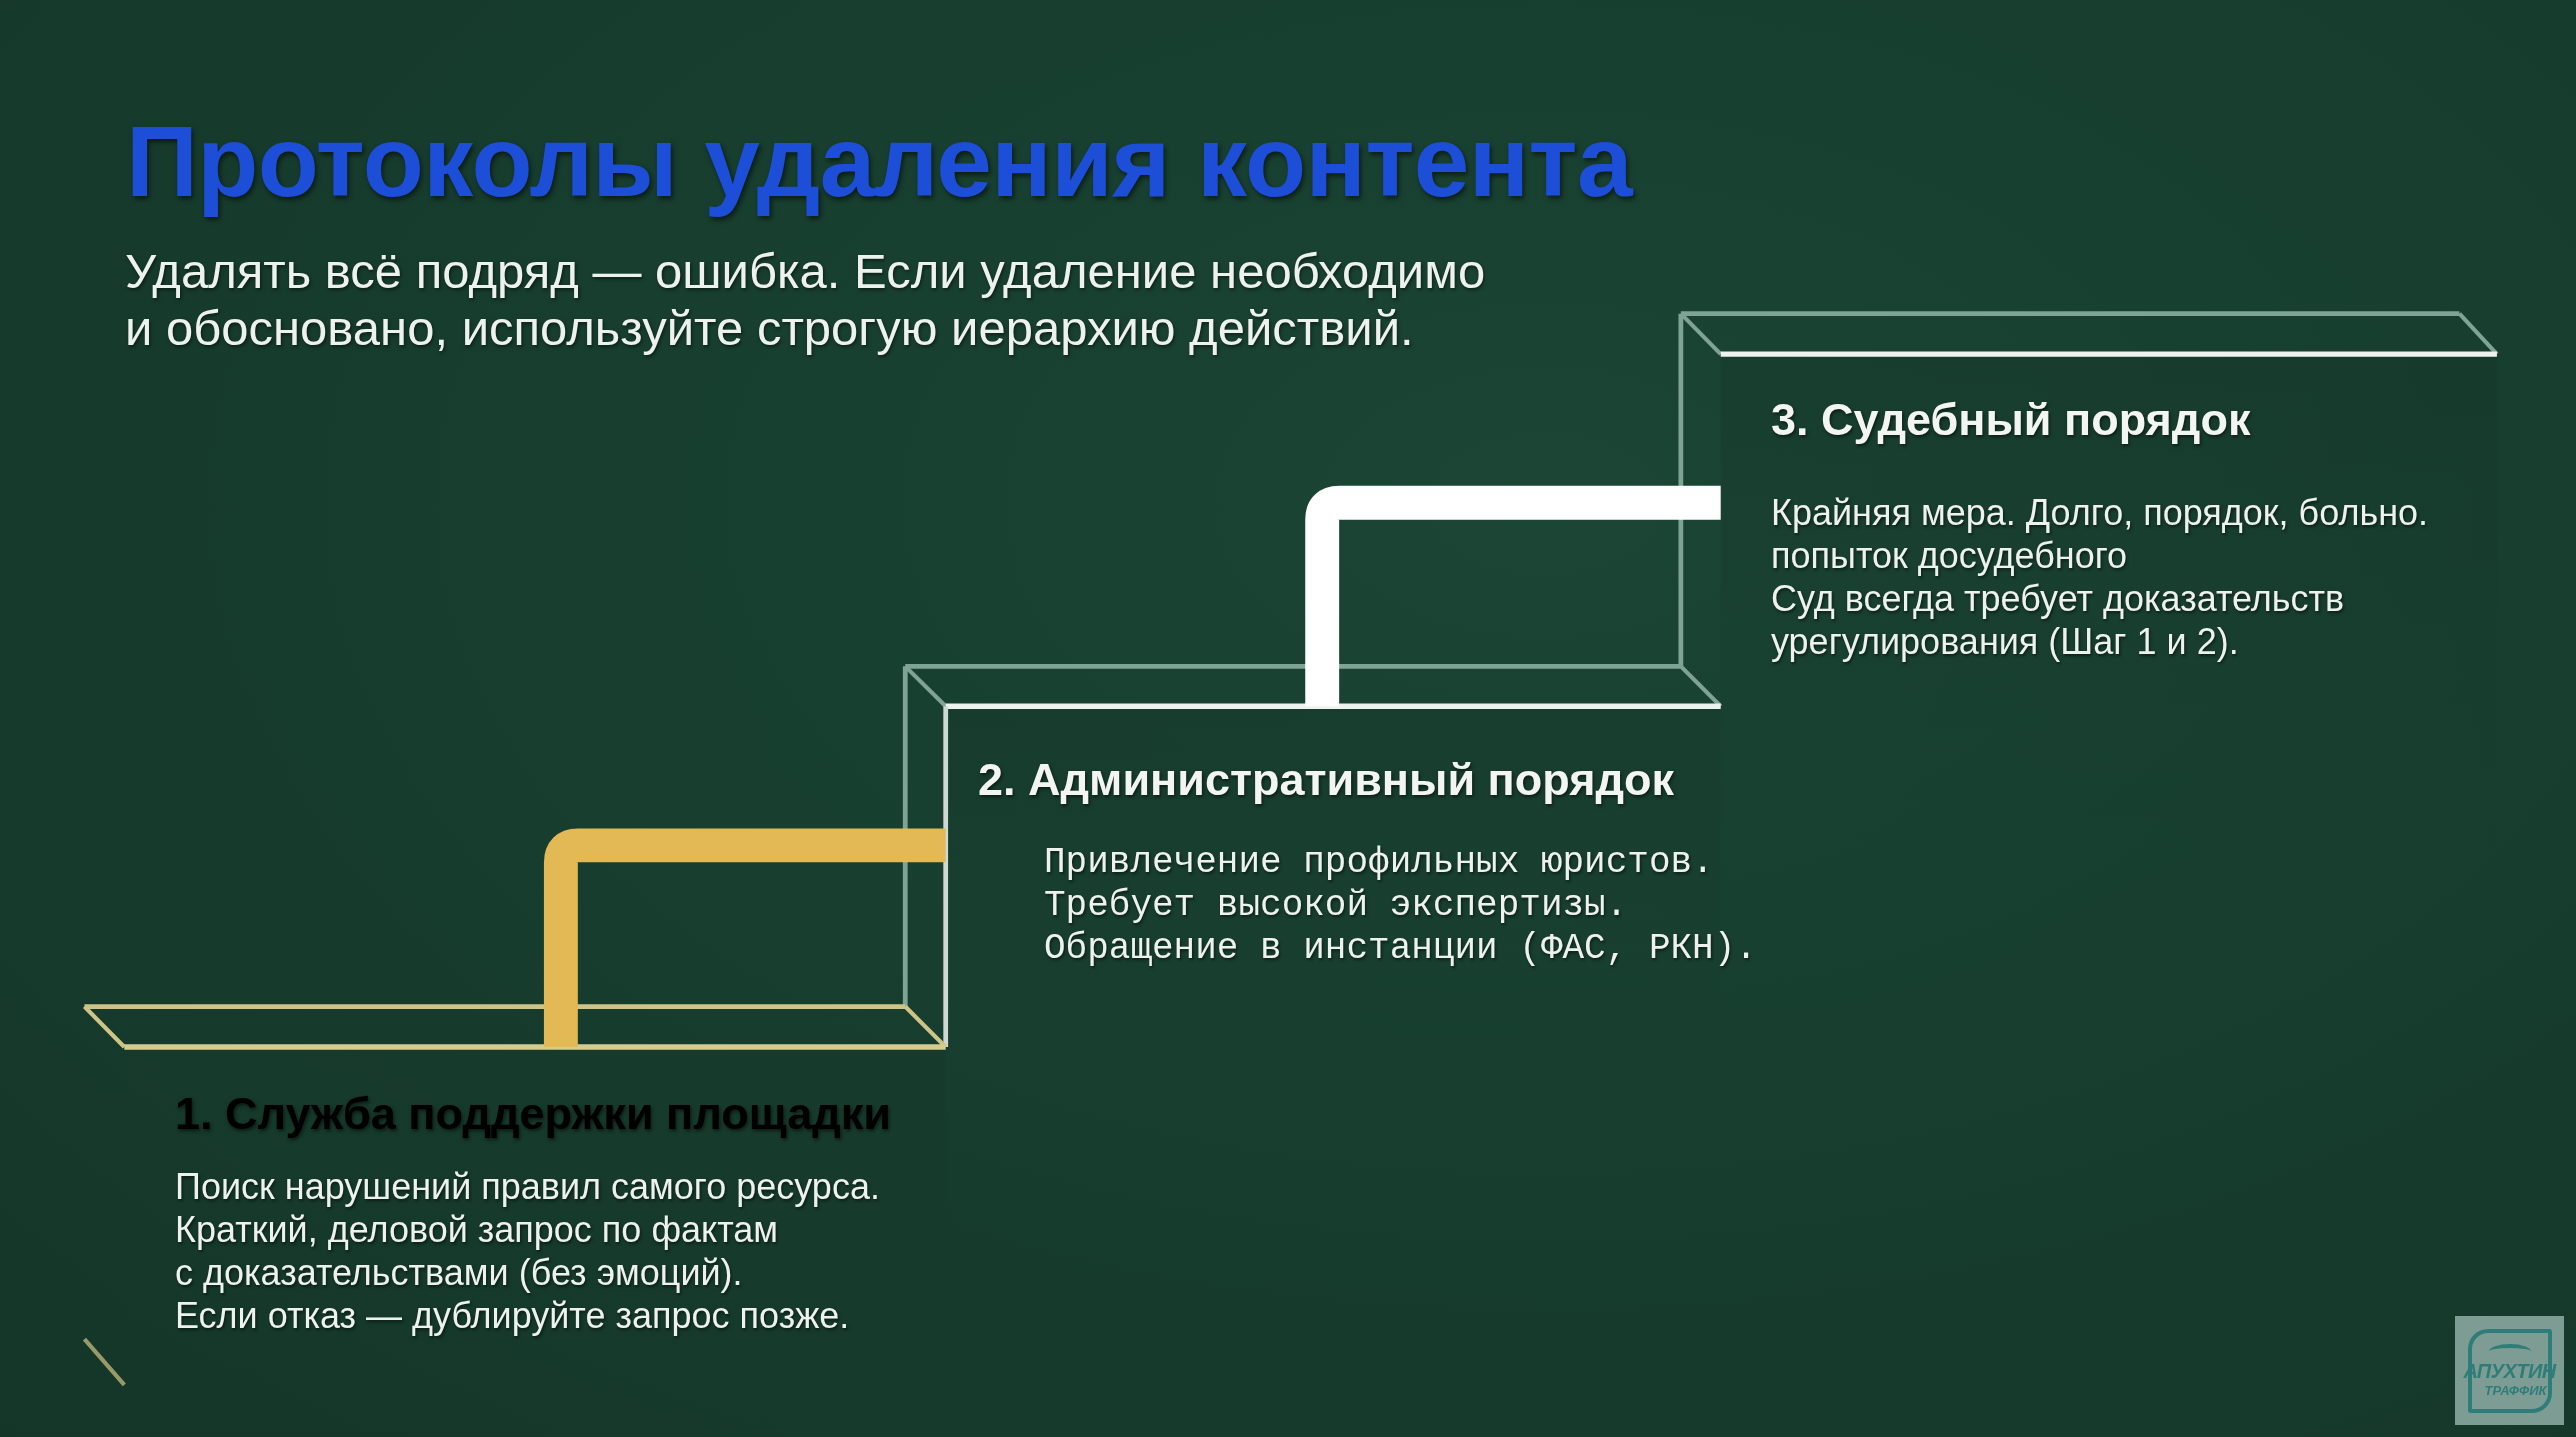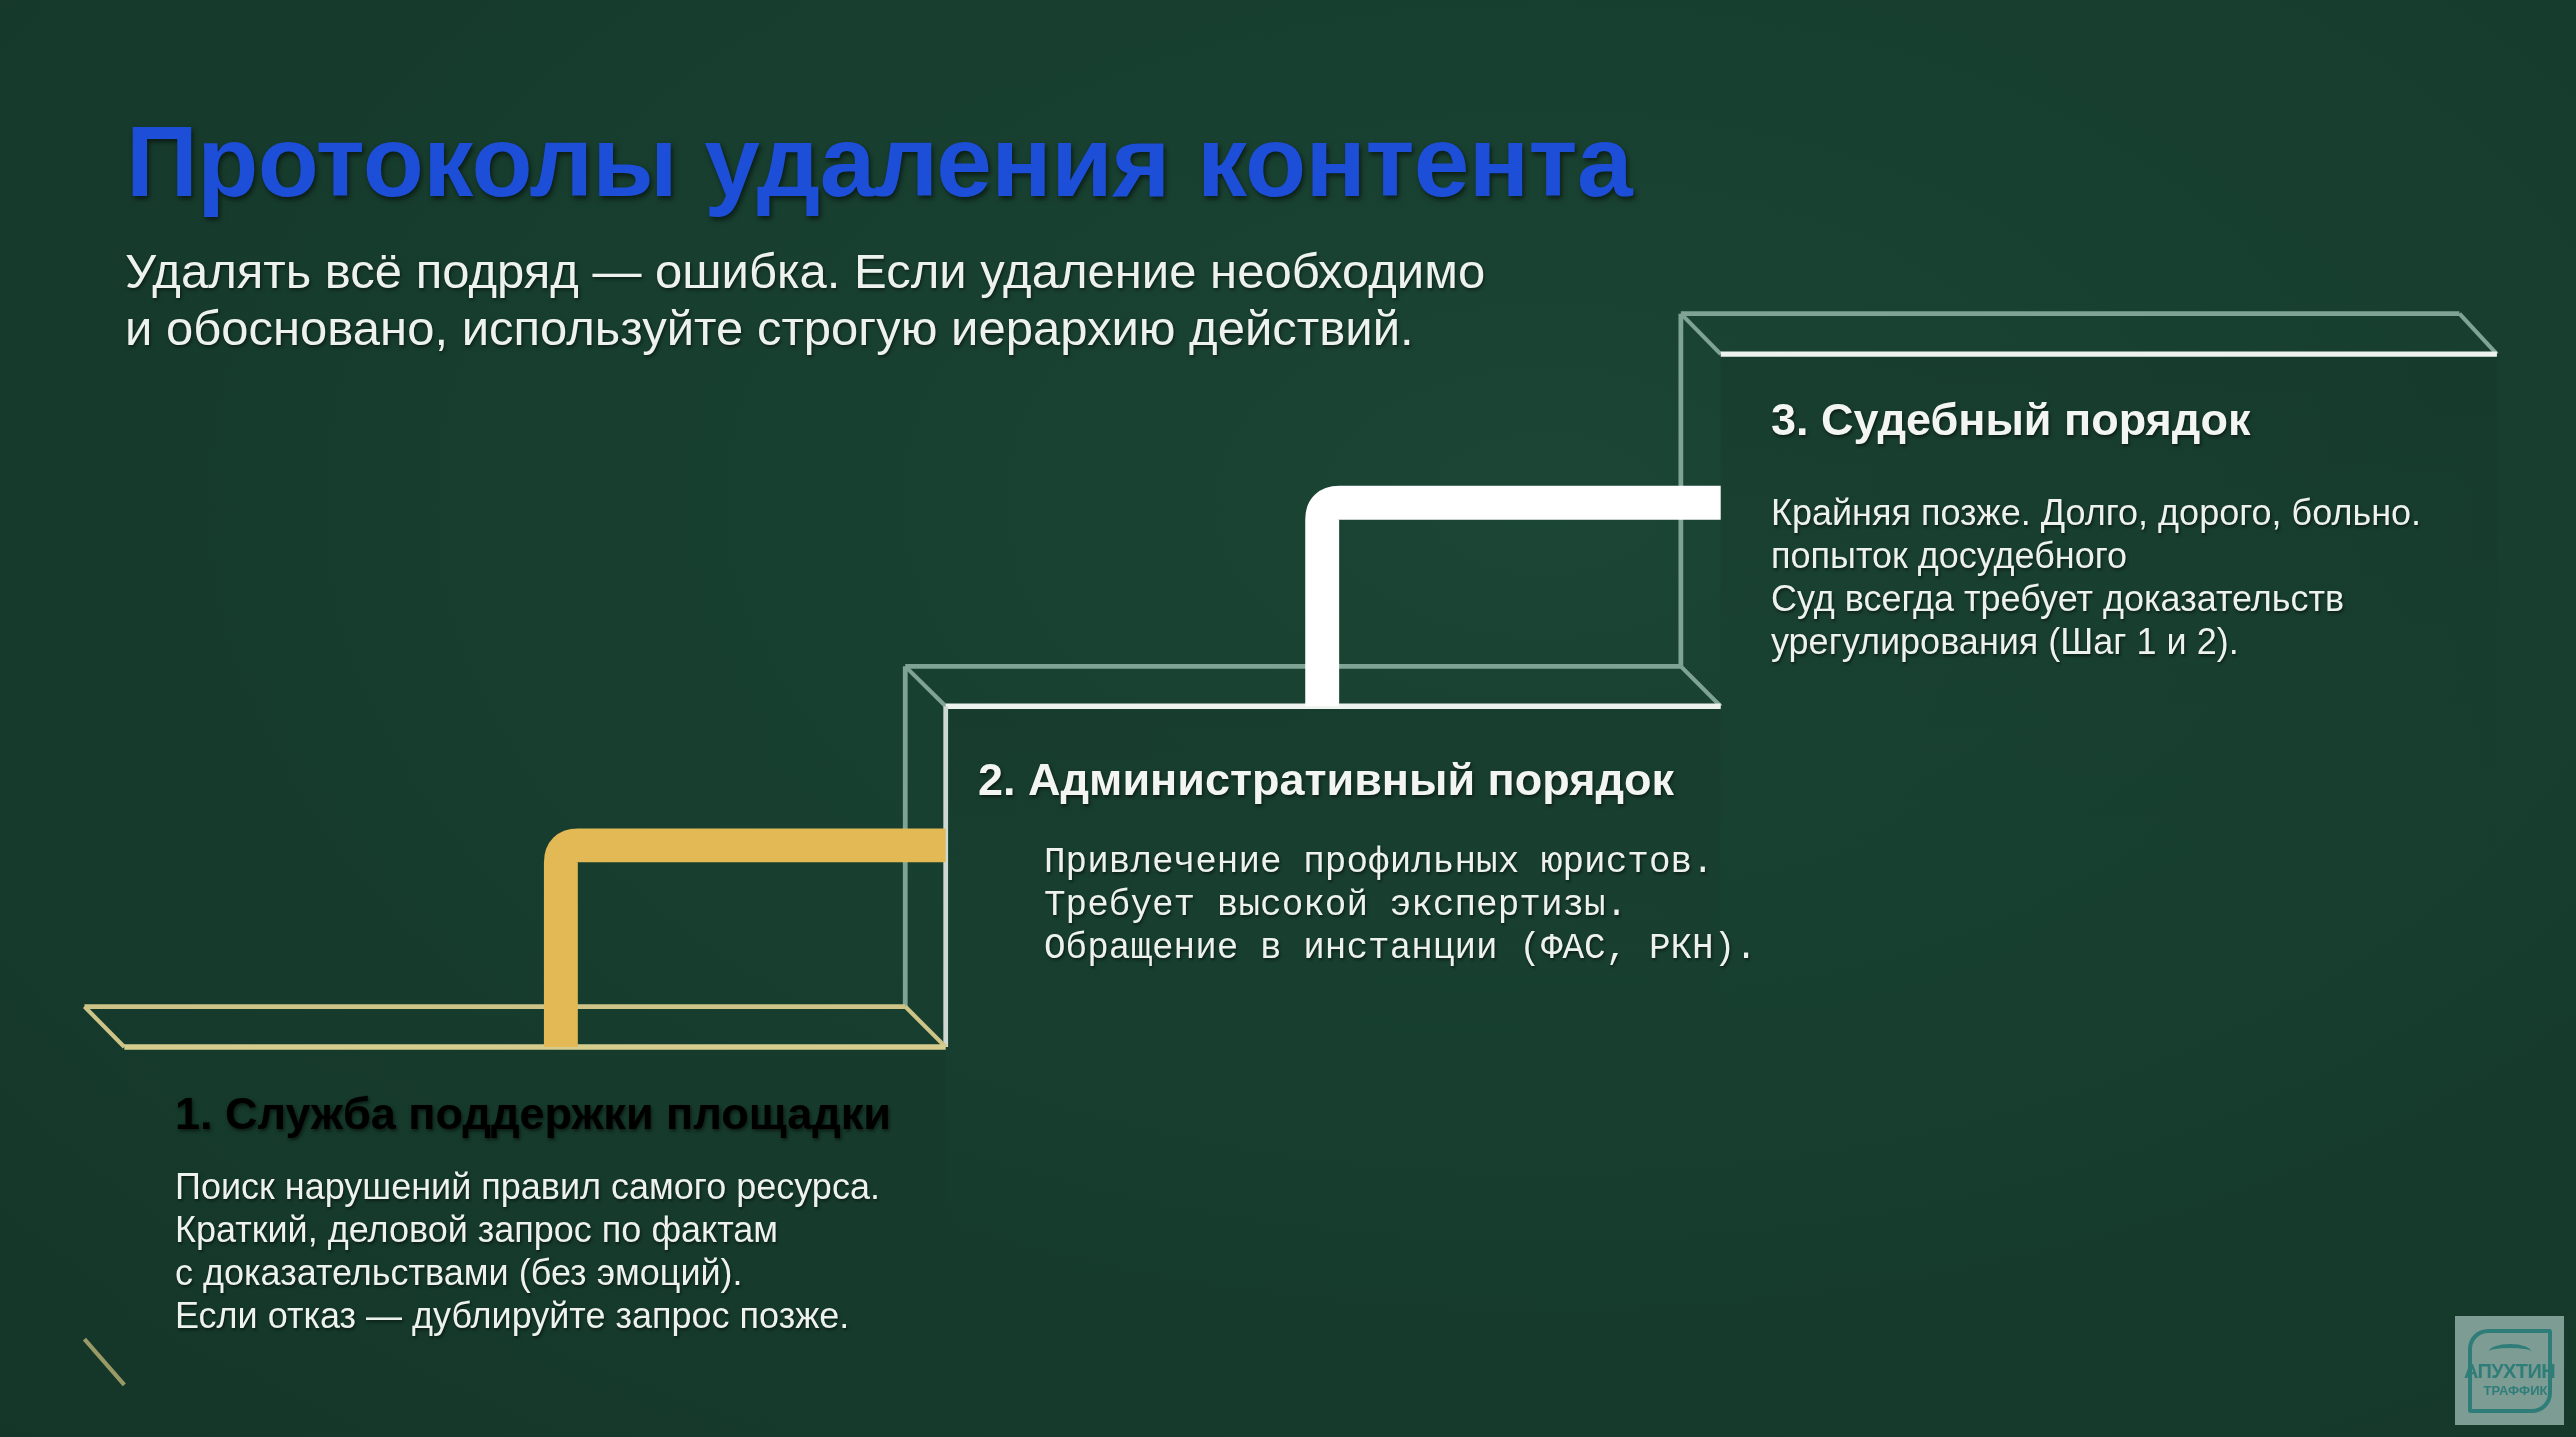--- a/index.html
+++ b/index.html
@@ -33,21 +33,21 @@
     text-shadow: 1.2px 1.8px 3px rgba(0,0,0,0.5);
   }
   .card-body span { display: block; white-space: nowrap; }
   .logo {
     position: absolute; left: 2455px; top: 1316px; width: 109px; height: 109px;
     background: #7d9c93; display: flex; align-items: center; justify-content: center;
   }
   .logo-inner {
     width: 84px; height: 84px; border: 4.2px solid #2f7d79; border-radius: 20px 2.4px 20px 2.4px;
     box-sizing: border-box; display: flex; flex-direction: column; align-items: center; justify-content: center;
-    color: #2f7d79; font-weight: 700; line-height: 1;
+    color: #2f7d79; font-weight: 700; line-height: 1; font-style: italic;
   }
   .logo-arc { width: 42px; height: 10.7px; border-top: 4.2px solid #2f7d79; border-radius: 50% 50% 0 0; margin-bottom: 2.4px; }
   .logo-top { font-size: 20px; letter-spacing: -0.6px; }
   .logo-bottom { font-size: 13px; margin-top: 2.4px; margin-left: 12px; }
 </style>
 </head>
 <body>
 
 <div class="slide">
 
@@ -142,21 +142,21 @@
     <div class="card-body" style="left:1044px; top:841px;font-family:Liberation Mono, monospace;">
       <span>Привлечение профильных юристов.</span>
       <span>Требует высокой экспертизы.</span>
       <span>Обращение в инстанции (ФАС, РКН).</span>
     </div>
   </div>
 
   <div>
     <div class="card-heading white" style="left:1771px; top:394px;">3. Судебный порядок</div>
     <div class="card-body" style="left:1771px; top:491px;">
-      <span>Крайняя позже. Долго, дорого, больно.</span>
+      <span>Крайняя мера. Долго, порядок, больно.</span>
       <span>попыток досудебного</span>
       <span>Суд всегда требует доказательств</span>
       <span>урегулирования (Шаг 1 и 2).</span>
     </div>
   </div>
 
   <div class="logo">
     <div class="logo-inner">
       <div class="logo-arc"></div>
       <div class="logo-top">АПУХТИН</div>

